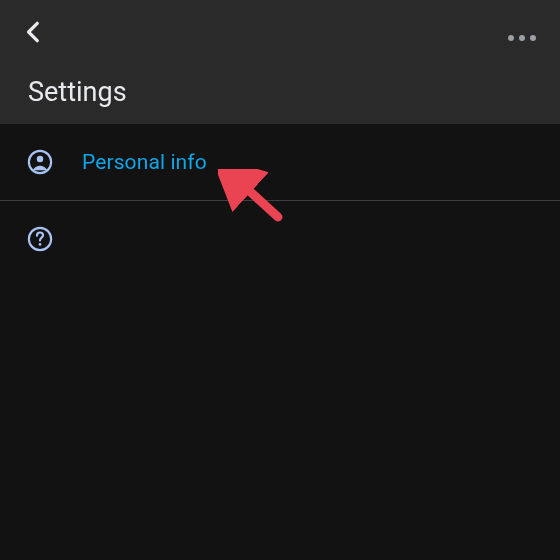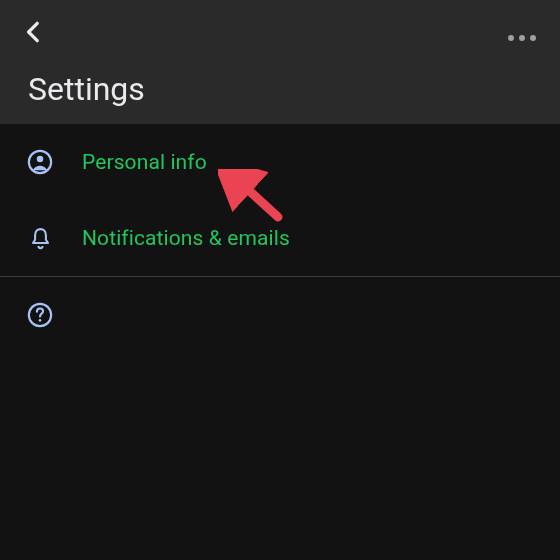--- a/index.html
+++ b/index.html
@@ -44,21 +44,21 @@
     .more-dot {
       width: 6px;
       height: 6px;
       border-radius: 50%;
       background: #9aa0a6;
     }
     .heading {
       position: absolute;
       left: 28px;
       bottom: 16px;
-      font-size: 32px;
+      font-size: 27px;
       font-weight: 400;
       color: #e8eaed;
     }
     .list {
       background: #121212;
     }
     .list-item {
       display: flex;
       align-items: center;
       height: 76px;
@@ -70,21 +70,21 @@
       width: 28px;
       height: 28px;
       display: flex;
       align-items: center;
       justify-content: center;
       flex-shrink: 0;
     }
     .item-label {
       font-size: 21px;
       font-weight: 400;
-      color: #22c55e;
+      color: #0ea5e9;
       letter-spacing: 0.1px;
     }
     .divider {
       height: 1px;
       background: #3c4043;
       margin: 0;
     }
     .arrow-annotation {
       position: absolute;
       left: 218px;
@@ -119,29 +119,20 @@
     <span class="icon-slot">
       <svg width="26" height="26" viewBox="0 0 24 24" fill="none" stroke="#a7c2f3" stroke-width="2">
         <circle cx="12" cy="12" r="10.3"></circle>
         <circle cx="12" cy="9.2" r="3" fill="#a7c2f3" stroke="none"></circle>
         <path d="M5.4 19.6 C7 16.4 10 15.5 12 15.5 C14 15.5 17 16.4 18.6 19.6" fill="#a7c2f3" stroke="none"></path>
       </svg>
     </span>
     <span class="item-label">Personal info</span>
   </div>
 
-  <div class="list-item">
-    <span class="icon-slot">
-      <svg width="25" height="25" viewBox="0 0 24 24" fill="none" stroke="#a7c2f3" stroke-width="2" stroke-linejoin="round">
-        <path d="M12 3 C9 3 6.8 5.3 6.8 9 L6.8 13.2 L4.8 16.3 L19.2 16.3 L17.2 13.2 L17.2 9 C17.2 5.3 15 3 12 3 Z"></path>
-        <path d="M10 19.3 A2 2 0 0 0 14 19.3"></path>
-      </svg>
-    </span>
-    <span class="item-label">Notifications &amp; emails</span>
-  </div>
 
 
   <div class="divider"></div>
 
 
   <div class="list-item">
     <span class="icon-slot">
       <svg width="26" height="26" viewBox="0 0 24 24" fill="none" stroke="#a7c2f3" stroke-width="2">
         <circle cx="12" cy="12" r="10.3"></circle>
         <path d="M9.2 9 C9.2 7 10.5 6 12 6 C13.6 6 14.8 7 14.8 8.6 C14.8 10.8 12 10.8 12 13.3" stroke-width="2" stroke-linecap="round"></path>

